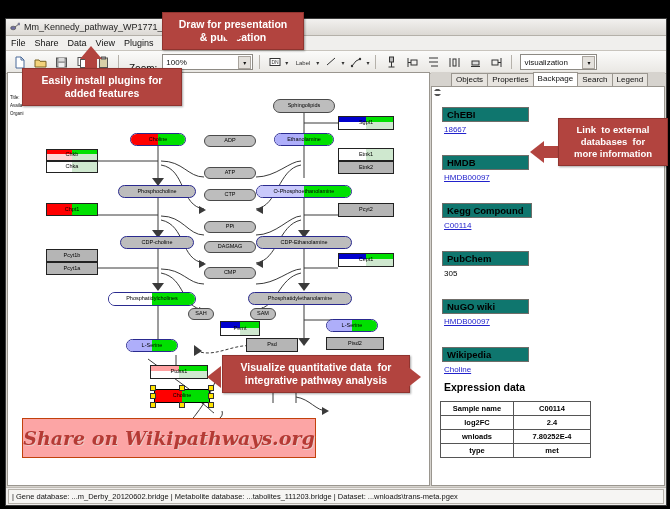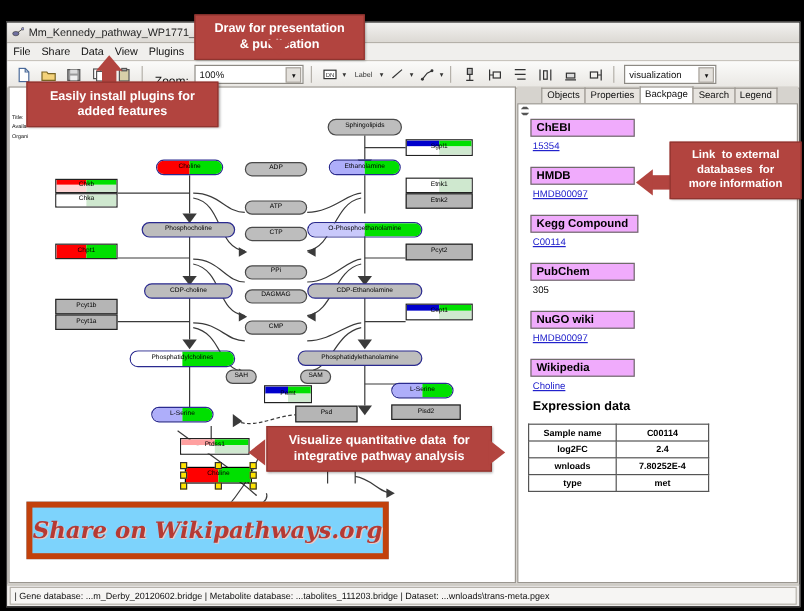--- a/index.html
+++ b/index.html
@@ -37,22 +37,22 @@
 
   .tabrow{height:14px;display:flex;align-items:flex-end;padding-left:20px;background:#d6d3ce;}
   .tab{font-size:8px;border:1px solid #9a968f;border-bottom:none;background:#e7e4df;padding:1px 4px 1px 4px;
        margin-right:-1px;color:#111;line-height:10px;}
   .tab.active{background:#fff;padding-bottom:2px;font-weight:normal;}
   .panelbody{flex:1;background:#fff;border:1px solid #9a968f;overflow:hidden;position:relative;padding:6px 0 0 0;}
   .scrollgrip{position:absolute;left:2px;top:2px;width:7px;height:10px;}
   .scrollgrip i{display:block;border:3px solid transparent;}
 
   .plist{margin-left:10px;margin-right:8px;}
-  .phead{display:inline-block;background:#f0abfc;border:1px solid #6f6d69;font-size:9.5px;font-weight:bold;
-         color:#000;padding:1px 7px 1px 4px;min-width:74px;margin-top:6px;}
+  .phead{display:inline-block;background:#0f766e;border:1px solid #6f6d69;font-size:9.5px;font-weight:bold;
+         color:#000;padding:1px 7px 1px 4px;min-width:74px;margin-top:14px;}
   .plink{font-size:8px;color:#2222cc;text-decoration:underline;margin:3px 0 7px 2px;display:block;cursor:pointer;}
   .ptext{font-size:8px;color:#000;margin:3px 0 7px 2px;display:block;}
   .exprhead{font-size:10.5px;font-weight:bold;color:#000;margin:6px 0 8px 2px;}
   .geneid{font-size:7.5px;color:#000;margin:2px 0 2px 6px;}
   table.expr{border-collapse:collapse;margin-left:8px;}
   table.expr td{border:1px solid #555;font-size:7.5px;text-align:center;padding:1px 4px;height:11px;color:#000;font-weight:bold;}
   table.expr td.val{font-weight:bold;}
 
   
   .statusbar{position:absolute;left:0;right:0;bottom:0;height:17px;background:#eeecea;border-top:1px solid #bfbbb4;
@@ -77,22 +77,22 @@
            border:1px solid #8d3franch;z-index:20;}
   .callout{border:1px solid #90342f;box-shadow:1px 1px 2px rgba(0,0,0,.35);}
   .co-txt{padding:5px 8px;font-size:10.5px;line-height:13px;}
   .arrow-dn,.arrow-up,.arrow-lf,.arrow-rt{position:absolute;width:0;height:0;z-index:20;}
   .arrow-dn{border-left:11px solid transparent;border-right:11px solid transparent;border-top:13px solid #b2443f;}
   .arrow-up{border-left:11px solid transparent;border-right:11px solid transparent;border-bottom:13px solid #b2443f;}
   .arrow-lf{border-top:11px solid transparent;border-bottom:11px solid transparent;border-right:14px solid #b2443f;}
   .arrow-rt{border-top:11px solid transparent;border-bottom:11px solid transparent;border-left:14px solid #b2443f;}
   .arrow-stem{position:absolute;background:#b2443f;z-index:19;}
 
-  .sharebox{position:absolute;left:22px;top:418px;width:292px;height:38px;background:#7dd3fc;
-            border:5px solid #c2410c;display:flex;align-items:center;justify-content:center;z-index:21;}
+  .sharebox{position:absolute;left:22px;top:418px;width:292px;height:38px;background:#fca5a5;
+            border:1px solid #c2410c;display:flex;align-items:center;justify-content:center;z-index:21;}
   .sharetxt{font-family:"DejaVu Serif",serif;font-style:italic;font-weight:bold;font-size:19px;color:#b53a34;
             text-shadow:1px 1px 0 #e8c9c6;}
 </style>
 </head>
 <body>
 
 <div id="root">
 
   <div class="win">
 
@@ -507,21 +507,21 @@
           <div class="tab">Legend</div>
         </div>
         <div class="panelbody">
           <div class="scrollgrip">
             <i style="border-bottom-color:#555;border-top:0;border-width:2px"></i>
             <i style="border-top-color:#555;border-bottom:0;border-width:2px;margin-top:3px"></i>
           </div>
 
           <div class="plist">
             <div class="phead">ChEBI</div>
-            <a class="plink">15354</a>
+            <a class="plink">18667</a>
 
             <div class="phead">HMDB</div>
             <a class="plink">HMDB00097</a>
 
             <div class="phead">Kegg Compound</div>
             <a class="plink">C00114</a>
 
             <div class="phead">PubChem</div>
             <span class="ptext">305</span>
 

